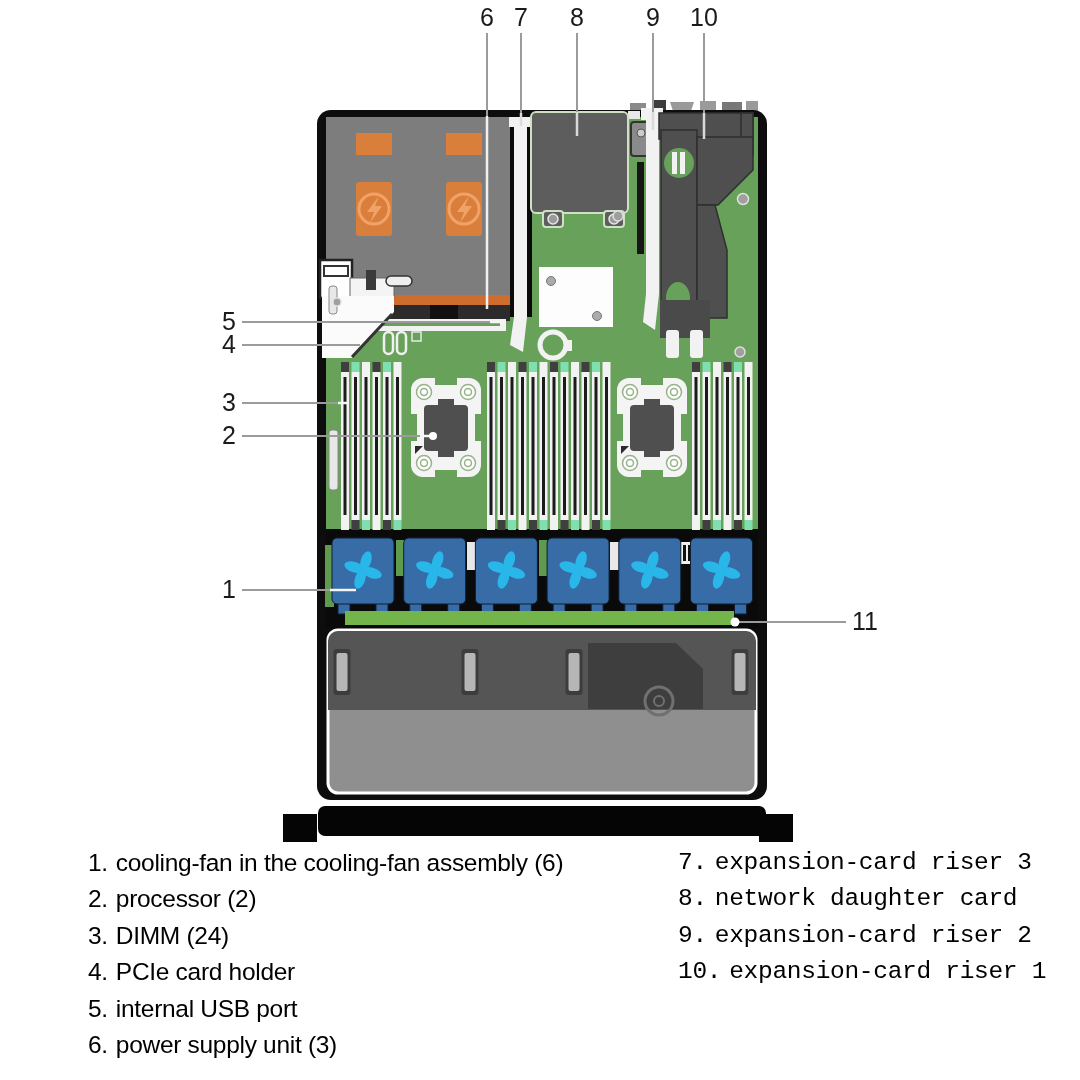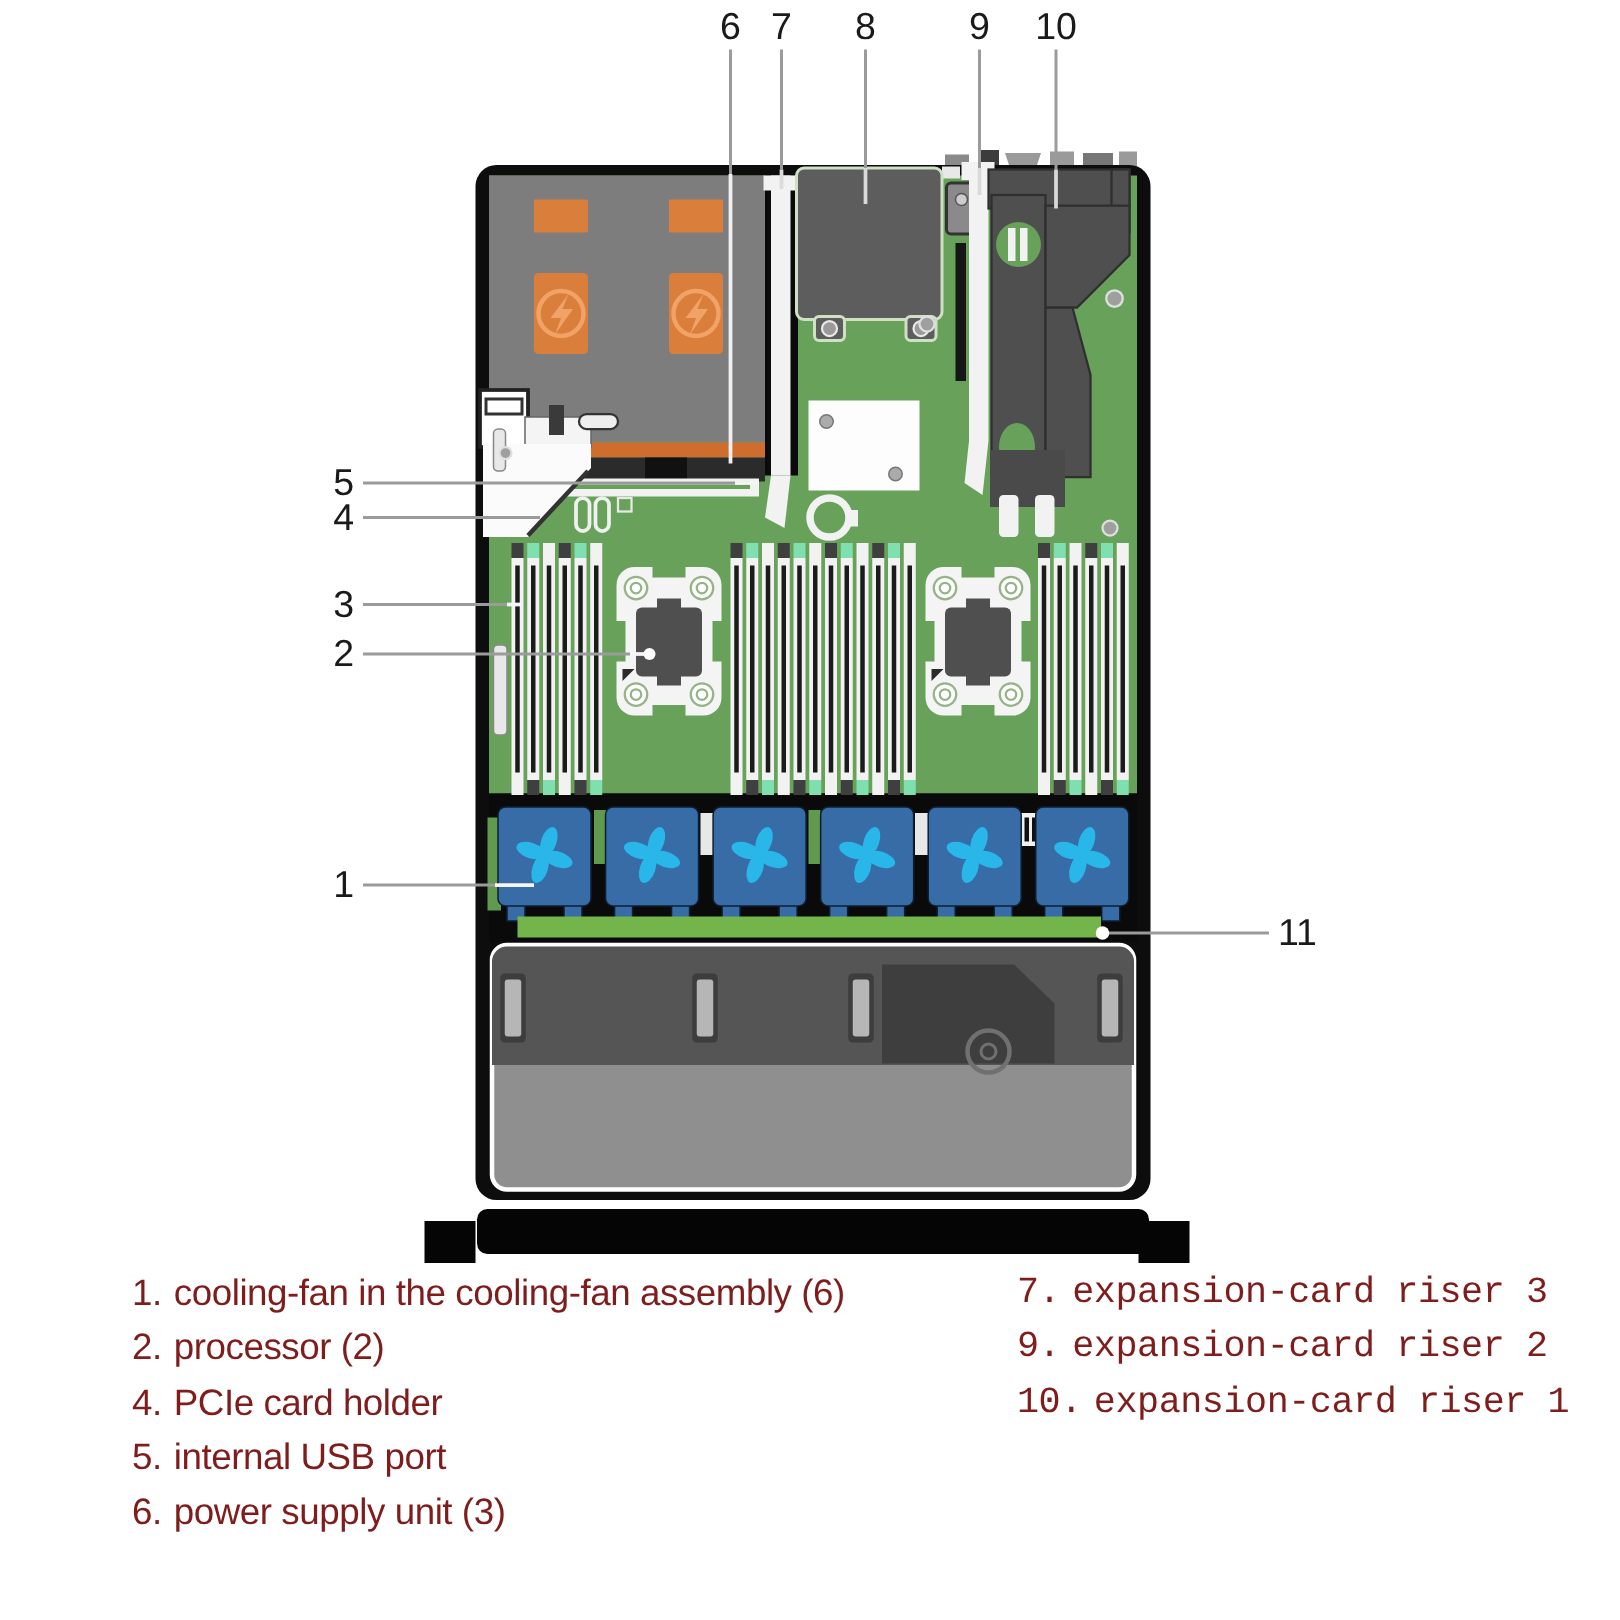--- a/index.html
+++ b/index.html
@@ -1,19 +1,19 @@
 <!DOCTYPE html>
 <html style="--board-green: #68a25a; --green-dark: #5f9a4e; --backplane-green: #74b54b; --mint: #7fdfae; --fan-blue: #376ca6; --blade-cyan: #29b6e9; --psu-gray: #7d7d7d; --orange: #da7e3c; --orange-light: #f1a266; --dark-gray: #4f4f4f; --drive-dark: #555555; --drive-darker: #3e3e3e; --drive-light: #8f8f8f; --chassis-black: #0d0d0d; --line-gray: #9b9b9b; --ink: #1a1a1a;"><head>
 <meta charset="utf-8">
 <style>
   html,body{margin:0;padding:0;background:#fff;}
   .page{position:relative;width:1080px;height:1080px;background:#fff;overflow:hidden;
         font-family:"Liberation Sans",sans-serif;color:#1a1a1a;}
   .diagram-svg{position:absolute;left:0;top:0;}
-  .legend{position:absolute;font-size:24.5px;letter-spacing:-0.3px;line-height:36.4px;color:#7f1d1d;}
+  .legend{position:absolute;font-size:24.5px;letter-spacing:-0.3px;line-height:36.4px;color:#000000;}
   .legend-left{left:88px;top:845px;}
   .legend-right{left:678px;top:845px;font-family:Liberation Mono, monospace;}
   .legend-item .num{margin-right:8px;}
   svg text{font-family:"Liberation Sans",sans-serif;font-size:25px;fill:var(--ink);}
 </style>
 </head>
 <body>
 
 <div class="page">
 
@@ -442,23 +442,25 @@
     <text x="236" y="411" text-anchor="end">3</text>
     <text x="236" y="444" text-anchor="end">2</text>
     <text x="236" y="598" text-anchor="end">1</text>
     <text x="852" y="630" text-anchor="start">11</text>
   </g>
 </svg>
 
 <div class="legend legend-left">
   <div class="legend-item"><span class="num">1.</span><span>cooling-fan in the cooling-fan assembly (6)</span></div>
   <div class="legend-item"><span class="num">2.</span><span>processor (2)</span></div>
+  <div class="legend-item"><span class="num">3.</span><span>DIMM (24)</span></div>
   <div class="legend-item"><span class="num">4.</span><span>PCIe card holder</span></div>
   <div class="legend-item"><span class="num">5.</span><span>internal USB port</span></div>
   <div class="legend-item"><span class="num">6.</span><span>power supply unit (3)</span></div>
 </div>
 <div class="legend legend-right">
   <div class="legend-item"><span class="num">7.</span><span>expansion-card riser 3</span></div>
+  <div class="legend-item"><span class="num">8.</span><span>network daughter card</span></div>
   <div class="legend-item"><span class="num">9.</span><span>expansion-card riser 2</span></div>
   <div class="legend-item"><span class="num">10.</span><span>expansion-card riser 1</span></div>
 </div>
 
 </div>
 
 </body></html>

